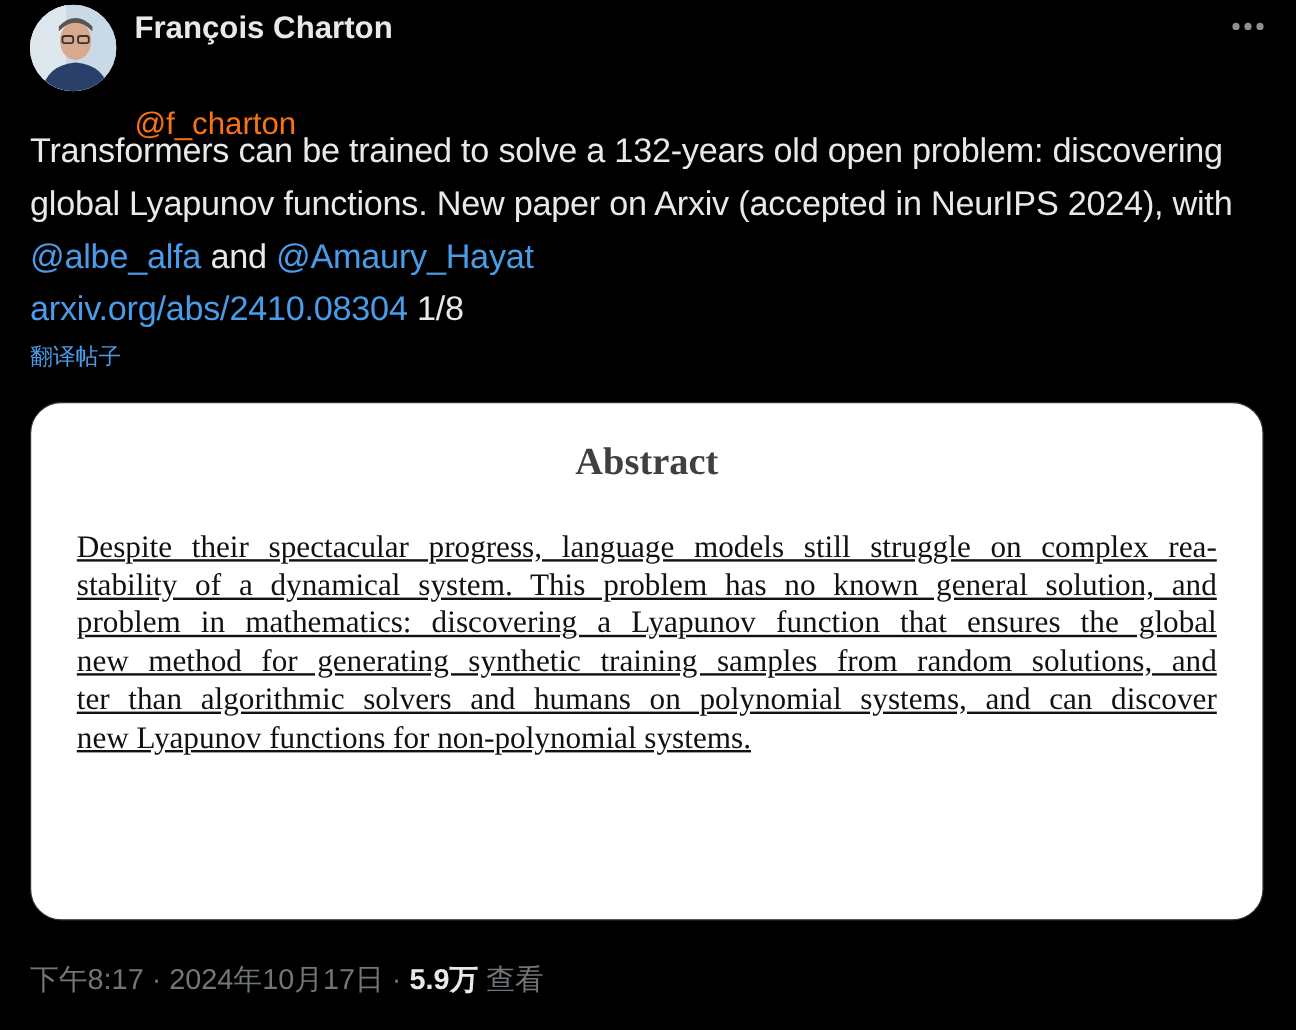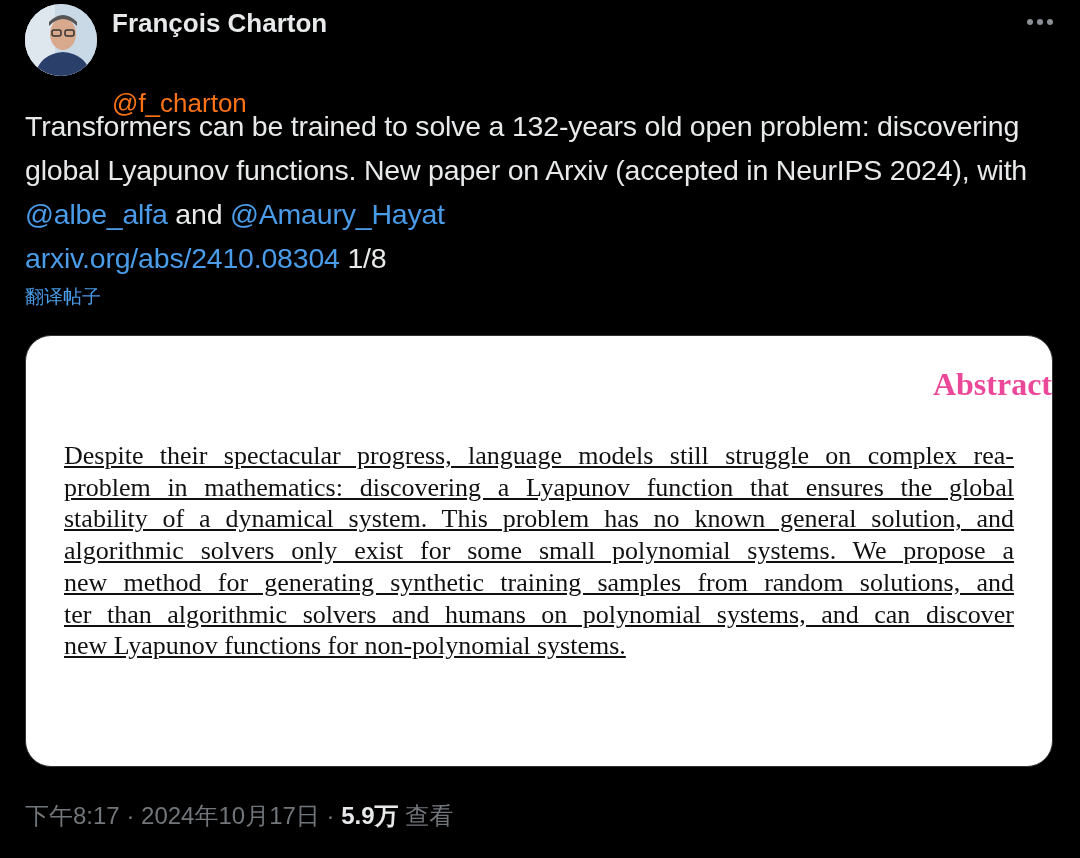--- a/index.html
+++ b/index.html
@@ -6,21 +6,21 @@
   body { width:1080px; height:858px; position:relative; overflow:hidden; font-family:"Liberation Sans", "DejaVu Sans", sans-serif; color:#e7e9ea; }
   .avatar { position:absolute; left:25px; top:4px; width:72px; height:72px; border-radius:50%; overflow:hidden; background:#b9cfe0; }
   .name { position:absolute; left:112px; top:8px; font-size:26px; font-weight:bold; color:#e7e9ea;text-align:center; }
   .handle { position:absolute; left:112px; top:44px; font-size:26px; color:#f97316;margin-top:44px; }
   .more { position:absolute; left:1020px; top:12px; width:40px; height:20px; display:flex; gap:4px; align-items:center; justify-content:center; cursor:pointer; }
   .more span { width:6px; height:6px; border-radius:50%; background:#8b9096; display:block; }
   .tweet-text { position:absolute; left:25px; top:104px; width:1040px; font-size:28.5px; line-height:44px; color:#e7e9ea; letter-spacing:-0.2px; }
   .tweet-text a { color:#1d9bf0; text-decoration:none; color:#4a9be8; }
   .translate { position:absolute; left:25px; top:284px; font-size:19px; color:#4a9be8; cursor:pointer; }
   .card { position:absolute; left:25px; top:335px; width:1028px; height:432px; background:#fff; border-radius:26px; border:1px solid #333; box-sizing:border-box; overflow:hidden; }
-  .abs-title { position:absolute; left:0; right:0; top:30px; text-align:right; font-family:"Liberation Serif", "DejaVu Serif", serif; font-weight:bold; font-size:32px; color:#ec4899; }
+  .abs-title { position:absolute; left:0; right:0; top:30px; text-align:center; font-family:"Liberation Serif", "DejaVu Serif", serif; font-weight:bold; font-size:32px; color:#404040; }
   .abs-body { position:absolute; left:38px; top:104px; width:950px; font-family:"Liberation Serif", "DejaVu Serif", serif; font-size:26px; line-height:31.7px; color:#111; text-align:justify;text-decoration:underline; }
   .abs-body div { text-align-last:justify; white-space:nowrap; }
   .abs-body div.last { text-align-last:left; }
   .meta { position:absolute; left:25px; top:800px; font-size:24px; color:#71767b; }
   .meta b { color:#e7e9ea; }
 </style>
 </head>
 <body>
 
 <div class="avatar">
@@ -44,23 +44,22 @@
 
 <div class="tweet-text">
   <span>Transformers can be trained to solve a 132-years old open problem: discovering global Lyapunov functions. New paper on Arxiv (accepted in NeurIPS 2024), with </span><a>@albe_alfa</a><span> and </span><a>@Amaury_Hayat</a><br><a>arxiv.org/abs/2410.08304</a><span> 1/8</span>
 </div>
 <div class="translate">翻译帖子</div>
 
 <div class="card">
   <div class="abs-title">Abstract</div>
   <div class="abs-body">
     <div>Despite their spectacular progress, language models still struggle on complex rea-</div>
+    <div>stability of a dynamical system. This problem has no known general solution, and</div>
     <div>problem in mathematics: discovering a Lyapunov function that ensures the global</div>
-    <div>stability of a dynamical system. This problem has no known general solution, and</div>
-    <div>algorithmic solvers only exist for some small polynomial systems. We propose a</div>
     <div>new method for generating synthetic training samples from random solutions, and</div>
     <div>ter than algorithmic solvers and humans on polynomial systems, and can discover</div>
     <div class="last">new Lyapunov functions for non-polynomial systems.</div>
   </div>
 </div>
 
 <div class="meta">
   <span>下午8:17</span><span> · </span><span>2024年10月17日</span><span> · </span><b>5.9万</b><span> 查看</span>
 </div>
 

